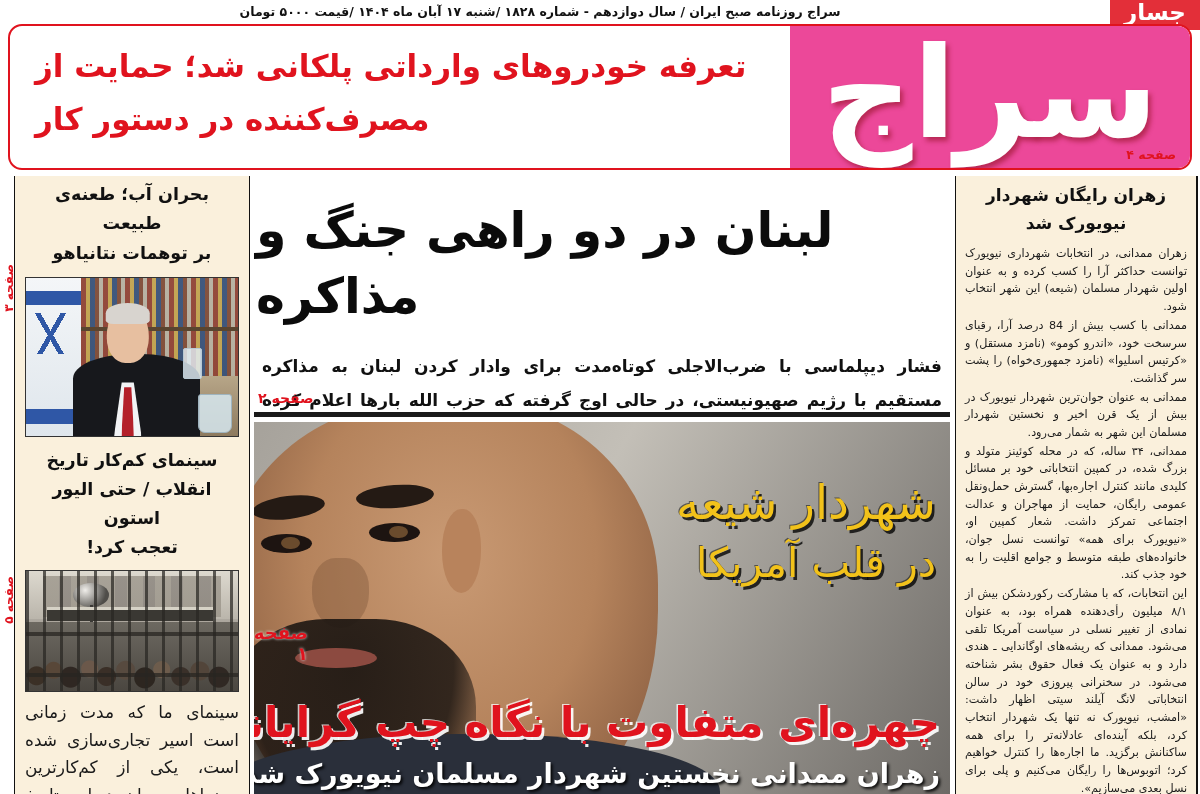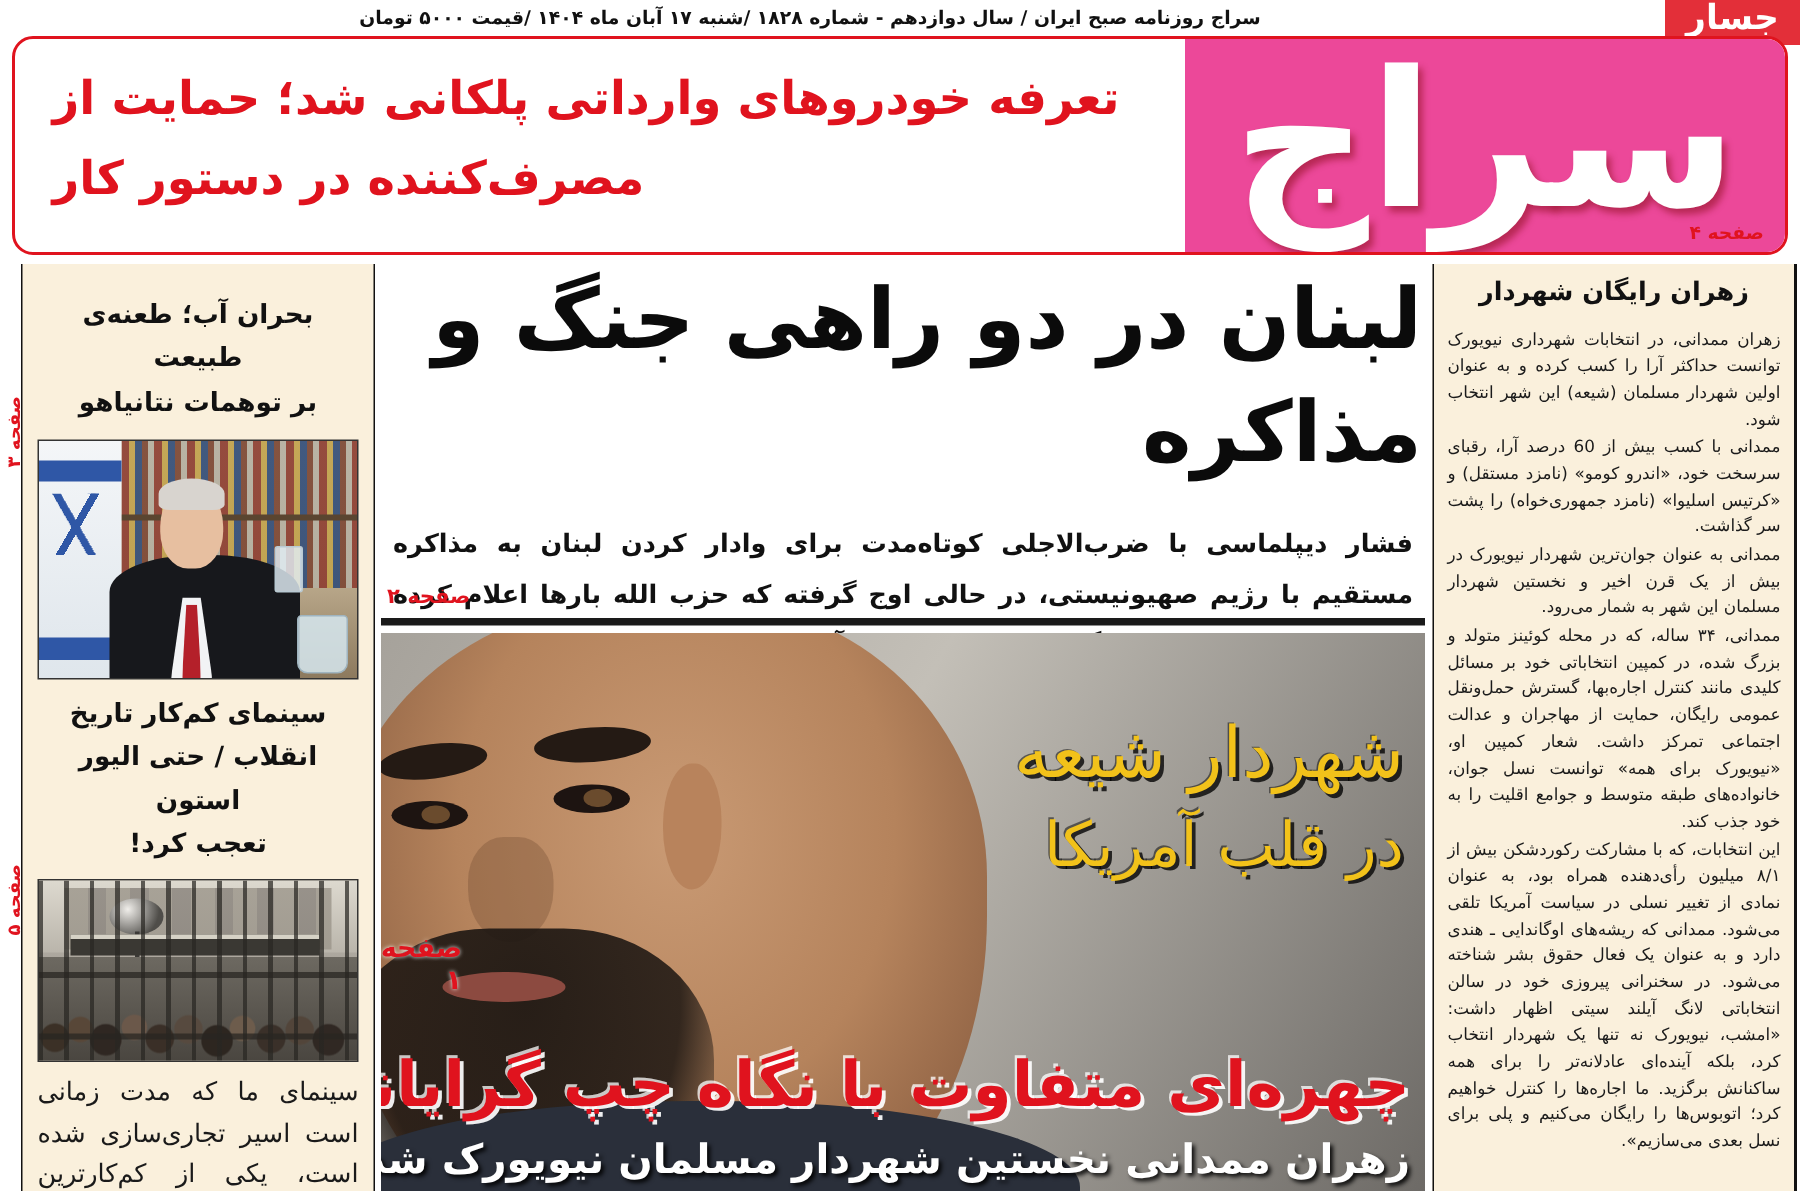--- a/index.html
+++ b/index.html
@@ -173,21 +173,21 @@
 
   
   .col-left {
     position: absolute;
     top: 0; left: 14px;
     width: 236px;
     height: 618px;
     background: #faf0dc;
     border-left: 1.5px solid #111111;
     border-right: 1.5px solid #111111;
-    padding: 20px 10px;
+    padding: 4px 10px;
     overflow: hidden;
   }
   .left-title {
     font-size: 17.5px;
     font-weight: 700;
     color: #111111;
     text-align: center;
     line-height: 1.68;
     letter-spacing: -0.4px;
   }
@@ -322,26 +322,27 @@
   
   .col-center {
     position: absolute;
     top: 0; left: 252px;
     width: 700px;
     height: 618px;
     background: #ffffff;
     padding: 0 4px;
   }
   .lead-headline {
-    font-size: 56px;
+    font-size: 49px;
     font-weight: 700;
     color: #0b0b0b;
-    text-align: right;
+    text-align: left;
     line-height: 1.34;
     letter-spacing: -1.4px;
+    margin-top: 22px;
   }
   .lead-deck {
     margin-top: 20px;
     font-size: 17px;
     font-weight: 700;
     color: #111111;
     line-height: 2.0;
     text-align: justify;
     text-align-last: left;
     letter-spacing: -0.35px;
@@ -492,24 +493,25 @@
   </div>
 
   <div class="body-area">
 
     <div class="vmark vmark-3">صفحه ۳</div>
     <div class="vmark vmark-5">صفحه ۵</div>
 
     <div class="col-right">
       <div class="col-right-title">
         <div>زهران رایگان شهردار</div>
+        <div>نیویورک شد</div>
       </div>
       <div class="col-right-body">
         <p>زهران ممدانی، در انتخابات شهرداری نیویورک توانست حداکثر آرا را کسب کرده و به عنوان اولین شهردار مسلمان (شیعه) این شهر انتخاب شود.</p>
-        <p>ممدانی با کسب بیش از 60 درصد آرا، رقبای سرسخت خود، «اندرو کومو» (نامزد مستقل) و «کرتیس اسلیوا» (نامزد جمهوری‌خواه) را پشت سر گذاشت.</p>
+        <p>ممدانی با کسب بیش از 84 درصد آرا، رقبای سرسخت خود، «اندرو کومو» (نامزد مستقل) و «کرتیس اسلیوا» (نامزد جمهوری‌خواه) را پشت سر گذاشت.</p>
         <p>ممدانی به عنوان جوان‌ترین شهردار نیویورک در بیش از یک قرن اخیر و نخستین شهردار مسلمان این شهر به شمار می‌رود.</p>
         <p>ممدانی، ۳۴ ساله، که در محله کوئینز متولد و بزرگ شده، در کمپین انتخاباتی خود بر مسائل کلیدی مانند کنترل اجاره‌بها، گسترش حمل‌ونقل عمومی رایگان، حمایت از مهاجران و عدالت اجتماعی تمرکز داشت. شعار کمپین او، «نیویورک برای همه» توانست نسل جوان، خانواده‌های طبقه متوسط و جوامع اقلیت را به خود جذب کند.</p>
         <p>این انتخابات، که با مشارکت رکوردشکن بیش از ۸/۱ میلیون رأی‌دهنده همراه بود، به عنوان نمادی از تغییر نسلی در سیاست آمریکا تلقی می‌شود. ممدانی که ریشه‌های اوگاندایی ـ هندی دارد و به عنوان یک فعال حقوق بشر شناخته می‌شود. در سخنرانی پیروزی خود در سالن انتخاباتی لانگ آیلند سیتی اظهار داشت: «امشب، نیویورک نه تنها یک شهردار انتخاب کرد، بلکه آینده‌ای عادلانه‌تر را برای همه ساکنانش برگزید. ما اجاره‌ها را کنترل خواهیم کرد؛ اتوبوس‌ها را رایگان می‌کنیم و پلی برای نسل بعدی می‌سازیم».</p>
 
       </div>
     </div>
 
     <div class="col-center">
 
       <div class="lead-headline">لبنان در دو راهی جنگ و مذاکره</div>

